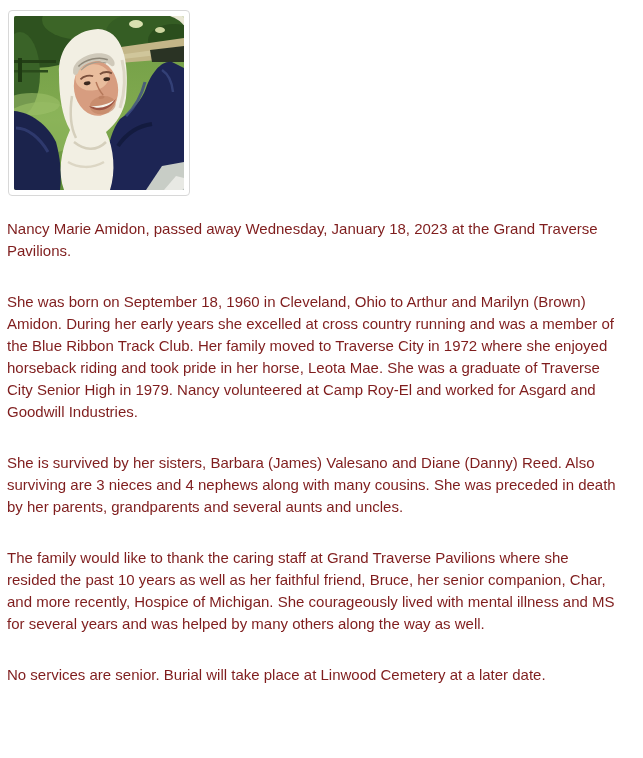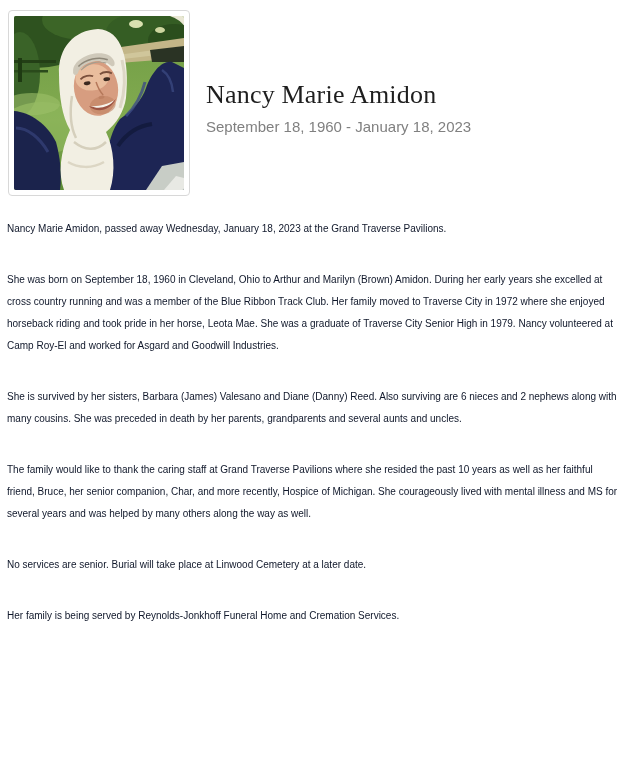--- a/index.html
+++ b/index.html
@@ -49,23 +49,23 @@
     line-height: 20px;
     color: #808080;
   }
 
   
   .obit-body {
     margin-top: 22px;
     padding: 0 22px 20px 7px;
   }
   .obit-body p {
-    font-size: 10px;
+    font-size: 15px;
     line-height: 22px;
-    color: #0f172a;
+    color: #7f1d1d;
     margin: 7px 0 29px 0;
   }
   .obit-body p:last-child { margin-bottom: 0; }
 </style>
 </head>
 <body>
 
 <div class="page">
 
   <header class="header">
@@ -140,28 +140,23 @@
 
           <path d="M83,66 C84,72 86,77 88,80" stroke="#b5785a" stroke-width="1.5" fill="none"></path>
           <ellipse cx="86" cy="82" rx="3" ry="1.6" fill="#bc7e60" opacity="0.8"></ellipse>
 
           <path d="M72,89 C80,98 93,96 100,86 C93,91 81,93 72,89 Z" fill="#9c5544"></path>
           <path d="M74,89 C81,94 92,93 98,87 C91,90 80,91 74,89 Z" fill="#f6f3ea"></path>
         </g>
       </svg>
     </div>
 
-    <div class="header-text">
-      <h1 class="name">Nancy Marie Amidon</h1>
-      <div class="dates">September 18, 1960 - January 18, 2023</div>
-    </div>
   </header>
 
   <main class="obit-body">
     <p>Nancy Marie Amidon, passed away Wednesday, January 18, 2023 at the Grand Traverse Pavilions.</p>
     <p>She was born on September 18, 1960 in Cleveland, Ohio to Arthur and Marilyn (Brown) Amidon. During her early years she excelled at cross country running and was a member of the Blue Ribbon Track Club. Her family moved to Traverse City in 1972 where she enjoyed horseback riding and took pride in her horse, Leota Mae. She was a graduate of Traverse City Senior High in 1979. Nancy volunteered at Camp Roy-El and worked for Asgard and Goodwill Industries.</p>
-    <p>She is survived by her sisters, Barbara (James) Valesano and Diane (Danny) Reed. Also surviving are 6 nieces and 2 nephews along with many cousins. She was preceded in death by her parents, grandparents and several aunts and uncles.</p>
+    <p>She is survived by her sisters, Barbara (James) Valesano and Diane (Danny) Reed. Also surviving are 3 nieces and 4 nephews along with many cousins. She was preceded in death by her parents, grandparents and several aunts and uncles.</p>
     <p>The family would like to thank the caring staff at Grand Traverse Pavilions where she resided the past 10 years as well as her faithful friend, Bruce, her senior companion, Char, and more recently, Hospice of Michigan. She courageously lived with mental illness and MS for several years and was helped by many others along the way as well.</p>
     <p>No services are senior. Burial will take place at Linwood Cemetery at a later date.</p>
-    <p>Her family is being served by Reynolds-Jonkhoff Funeral Home and Cremation Services.</p>
   </main>
 
 </div>
 
 </body></html>

